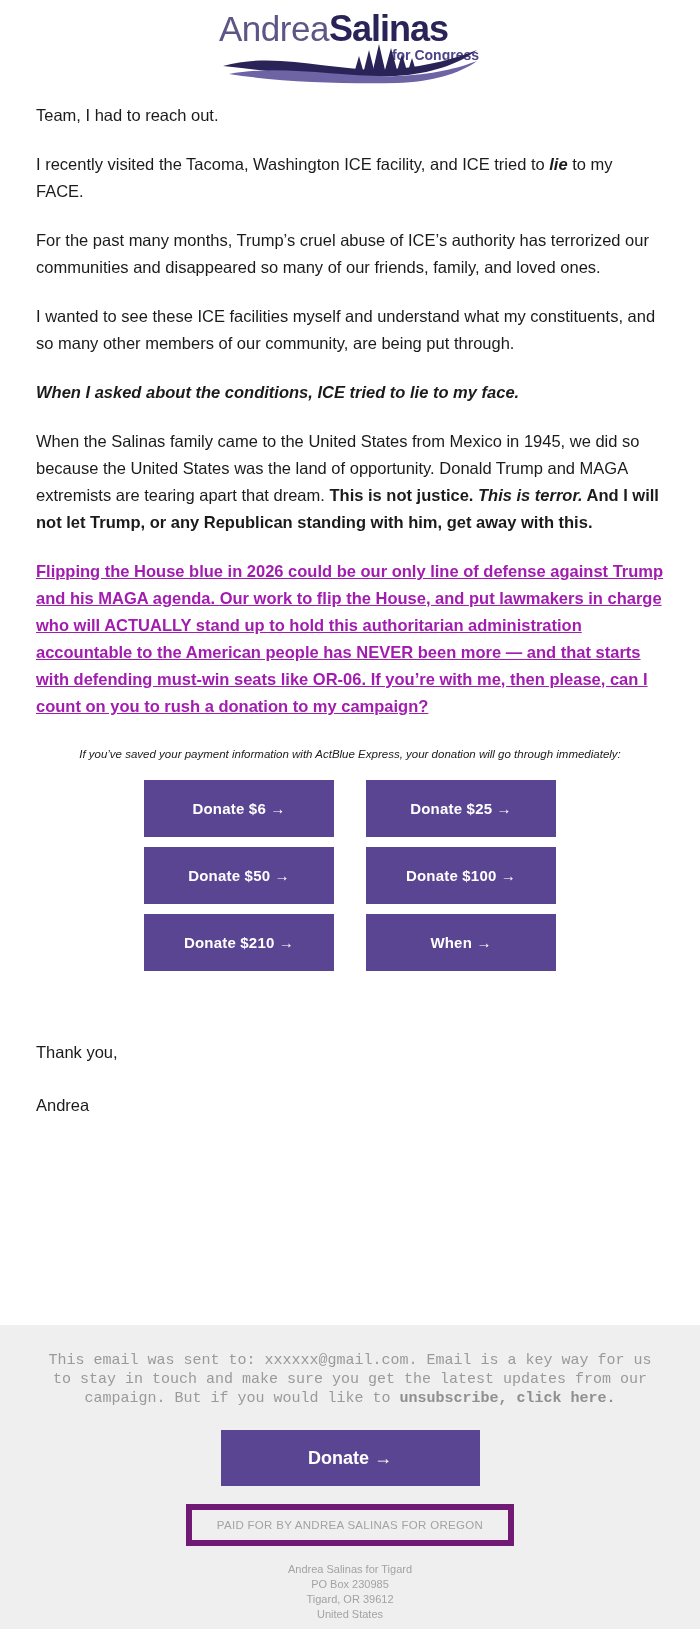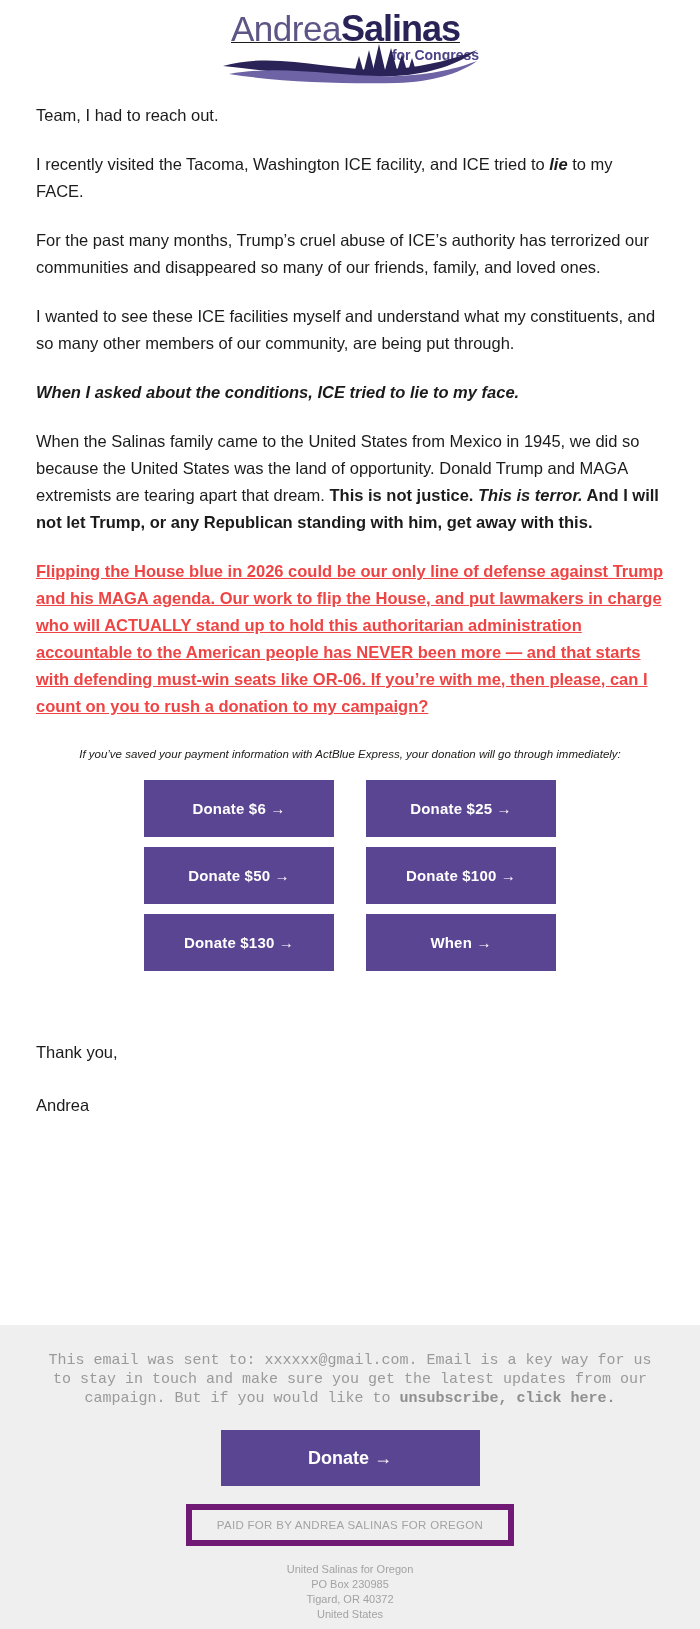--- a/index.html
+++ b/index.html
@@ -25,26 +25,25 @@
     text-align: center;
   }
   .logo-block {
     display: inline-block;
     position: relative;
     width: 262px;
     height: 82px;
   }
   .logo-wordmark {
     position: absolute;
-    left: 12px;
+    left: 0;
     top: 2px;
     width: 262px;
     text-align: left;
     white-space: nowrap;
-    text-decoration: underline;
   }
   .logo-andrea {
     font-family: "Liberation Sans", sans-serif;
     font-size: 35px;
     letter-spacing: -0.5px;
     color: #5d5585;
     font-weight: 400;
   }
   .logo-salinas {
     font-family: "Liberation Sans", sans-serif;
@@ -81,21 +80,21 @@
     color: #1b1b1b;
   }
   .bi { font-weight: bold; font-style: italic; }
   .b  { font-weight: bold; }
   p.para-bold-italic {
     font-weight: bold;
     font-style: italic;
   }
 
   a.cta-link {
-    color: #ef4444;
+    color: #a21caf;
     font-weight: bold;
     text-decoration: underline;
     font-size: 16.5px;
     line-height: 27px;
     display: block;
     margin: 4px 0 26px 0;
   }
 
   .actblue-note {
     text-align: center;
@@ -235,41 +234,41 @@
     <div class="donate-grid">
       <div class="donate-row">
         <a class="donate-btn" href="#">Donate $6 →</a>
         <a class="donate-btn" href="#">Donate $25 →</a>
       </div>
       <div class="donate-row">
         <a class="donate-btn" href="#">Donate $50 →</a>
         <a class="donate-btn" href="#">Donate $100 →</a>
       </div>
       <div class="donate-row">
-        <a class="donate-btn" href="#">Donate $130 →</a>
+        <a class="donate-btn" href="#">Donate $210 →</a>
         <a class="donate-btn" href="#">When →</a>
       </div>
     </div>
   </div>
 
   <div class="signoff">
     <p>Thank you,</p>
     <p>Andrea</p>
   </div>
 
   <div class="spacer-bottom"></div>
 
   <div class="footer">
     <p class="footer-sent"><span>This email was sent to: xxxxxx@gmail.com. Email is a key way for us to stay in touch and make sure you get the latest updates from our campaign. But if you would like to </span><span class="b">unsubscribe, click here.</span></p>
 
     <a class="footer-donate" href="#">Donate →</a>
 
     <div class="paid-for">PAID FOR BY ANDREA SALINAS FOR OREGON</div>
 
     <div class="address">
-      <div>United Salinas for Oregon</div>
+      <div>Andrea Salinas for Tigard</div>
       <div>PO Box 230985</div>
-      <div>Tigard, OR 40372</div>
+      <div>Tigard, OR 39612</div>
       <div>United States</div>
     </div>
   </div>
 
 </div>
 
 </body></html>

